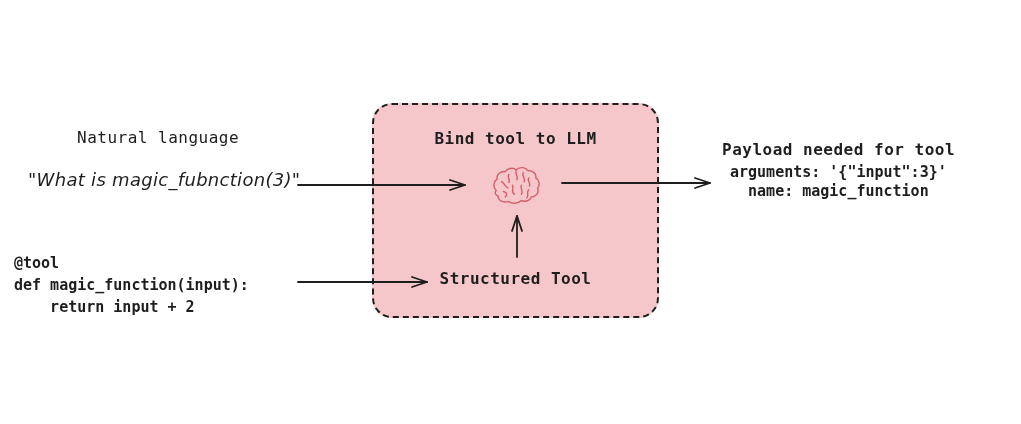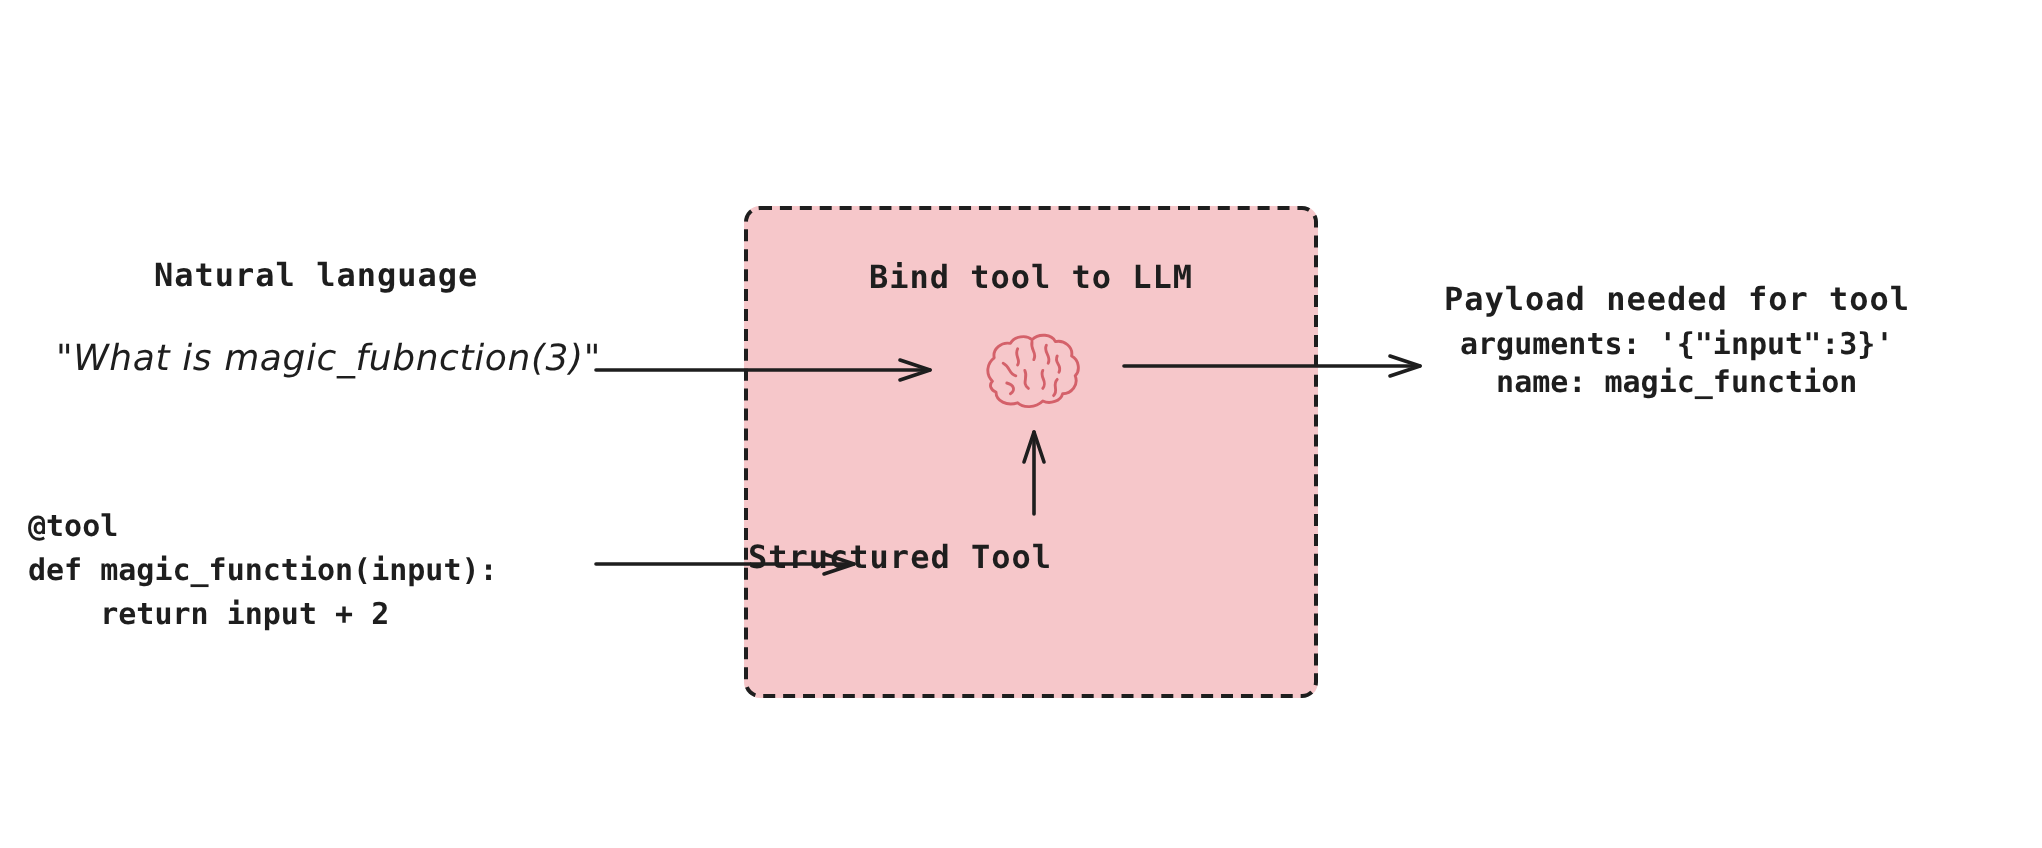--- a/index.html
+++ b/index.html
@@ -22,21 +22,21 @@
     position:absolute;
     left:372px;top:57px;width:286px;
     text-align:center;
     font-size:17px;font-weight:bold;
     letter-spacing:0.5px;
     white-space:nowrap;
   }
   .left-heading{
     position:absolute;
     left:77px;top:128px;
-    font-size:16px;font-weight:bold;
+    font-size:16px;font-weight:normal;
     letter-spacing:0.5px;
     white-space:nowrap;
   }
   .nl-quote{
     position:absolute;
     left:28px;top:169px;
     font-family:"DejaVu Sans", sans-serif;
     font-style:italic;
     font-size:18px;
     letter-spacing:0.3px;
@@ -46,43 +46,43 @@
     position:absolute;
     left:14px;top:252px;
     font-family:"DejaVu Sans Mono", monospace;
     font-size:15px;font-weight:600;
     line-height:22px;
     white-space:pre;
   }
   .bind-box{
     position:absolute;
     left:372px;top:103px;
-    width:287px;height:246px;
+    width:287px;height:215px;
     background:var(--box-fill);
     border:2px dashed var(--stroke);
-    border-radius:8px;
+    border-radius:20px;
   }
   .bind-heading{
     position:absolute;
     left:0;right:0;top:24px;
     text-align:center;
     font-size:16px;font-weight:bold;
     letter-spacing:0.5px;
     white-space:nowrap;
   }
   .brain-wrap{
     position:absolute;
     left:50%;top:59px;
     transform:translateX(-50%);
     width:54px;height:46px;
   }
   .tool-label{
     position:absolute;
     left:0;right:0;top:164px;
-    text-align:left;
+    text-align:center;
     font-size:16px;font-weight:bold;
     letter-spacing:0.5px;
     white-space:nowrap;
   }
   .right-heading{
     position:absolute;
     left:722px;top:140px;
     font-size:16px;font-weight:bold;
     letter-spacing:0.5px;
     white-space:nowrap;

